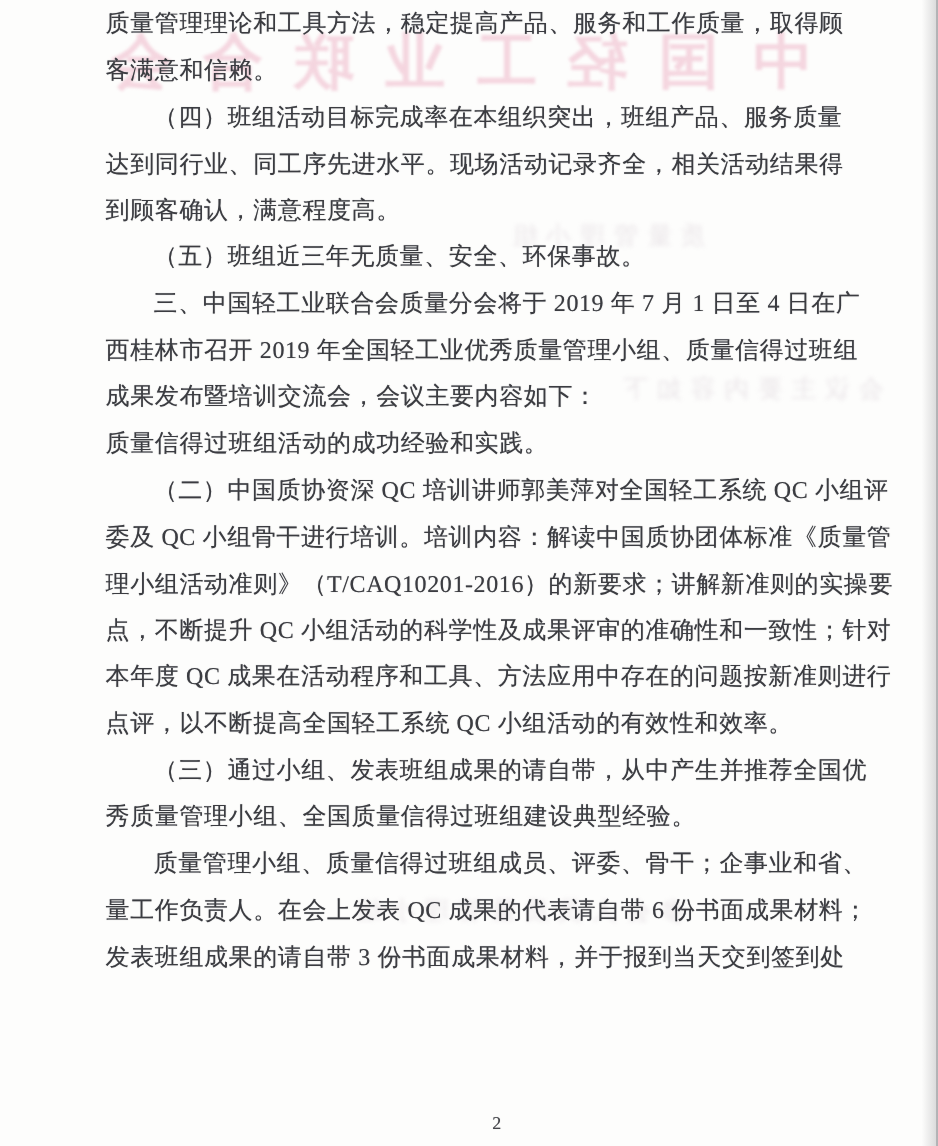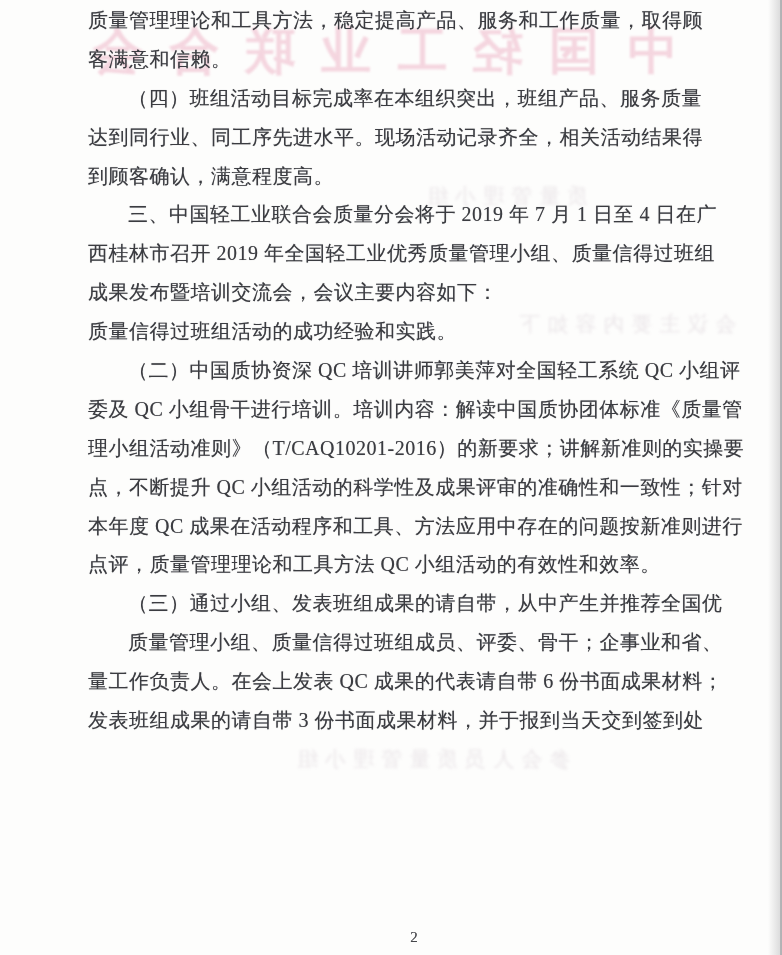--- a/index.html
+++ b/index.html
@@ -105,31 +105,33 @@
   <div class="ghost ghost-b">质量管理小组</div>
   <div class="ghost ghost-c">会议主要内容如下</div>
   <div class="ghost ghost-d">参会人员质量管理小组</div>
 
   <div class="text-block" id="text-block">
       <div class="line">质量管理理论和工具方法，稳定提高产品、服务和工作质量，取得顾</div>
       <div class="line">客满意和信赖。</div>
       <div class="line indent">（四）班组活动目标完成率在本组织突出，班组产品、服务质量</div>
       <div class="line">达到同行业、同工序先进水平。现场活动记录齐全，相关活动结果得</div>
       <div class="line">到顾客确认，满意程度高。</div>
+      <div class="line indent">（五）班组近三年无质量、安全、环保事故。</div>
       <div class="line indent">三、中国轻工业联合会质量分会将于 2019 年 7 月 1 日至 4 日在广</div>
       <div class="line">西桂林市召开 2019 年全国轻工业优秀质量管理小组、质量信得过班组</div>
       <div class="line">成果发布暨培训交流会，会议主要内容如下：</div>
       <div class="line">质量信得过班组活动的成功经验和实践。</div>
       <div class="line indent">（二）中国质协资深 QC 培训讲师郭美萍对全国轻工系统 QC 小组评</div>
       <div class="line">委及 QC 小组骨干进行培训。培训内容：解读中国质协团体标准《质量管</div>
       <div class="line">理小组活动准则》（T/CAQ10201-2016）的新要求；讲解新准则的实操要</div>
       <div class="line">点，不断提升 QC 小组活动的科学性及成果评审的准确性和一致性；针对</div>
       <div class="line">本年度 QC 成果在活动程序和工具、方法应用中存在的问题按新准则进行</div>
-      <div class="line">点评，质量管理理论和工具方法 QC 小组活动的有效性和效率。</div>
+      <div class="line">点评，以不断提高全国轻工系统 QC 小组活动的有效性和效率。</div>
       <div class="line indent">（三）通过小组、发表班组成果的请自带，从中产生并推荐全国优</div>
+      <div class="line">秀质量管理小组、全国质量信得过班组建设典型经验。</div>
       <div class="line indent">质量管理小组、质量信得过班组成员、评委、骨干；企事业和省、</div>
       <div class="line">量工作负责人。在会上发表 QC 成果的代表请自带 6 份书面成果材料；</div>
       <div class="line">发表班组成果的请自带 3 份书面成果材料，并于报到当天交到签到处</div>
     </div>
 
   <div class="page-number">2</div>
 
   <div class="edge-shadow"></div>
   <div class="edge-line"></div>
 

